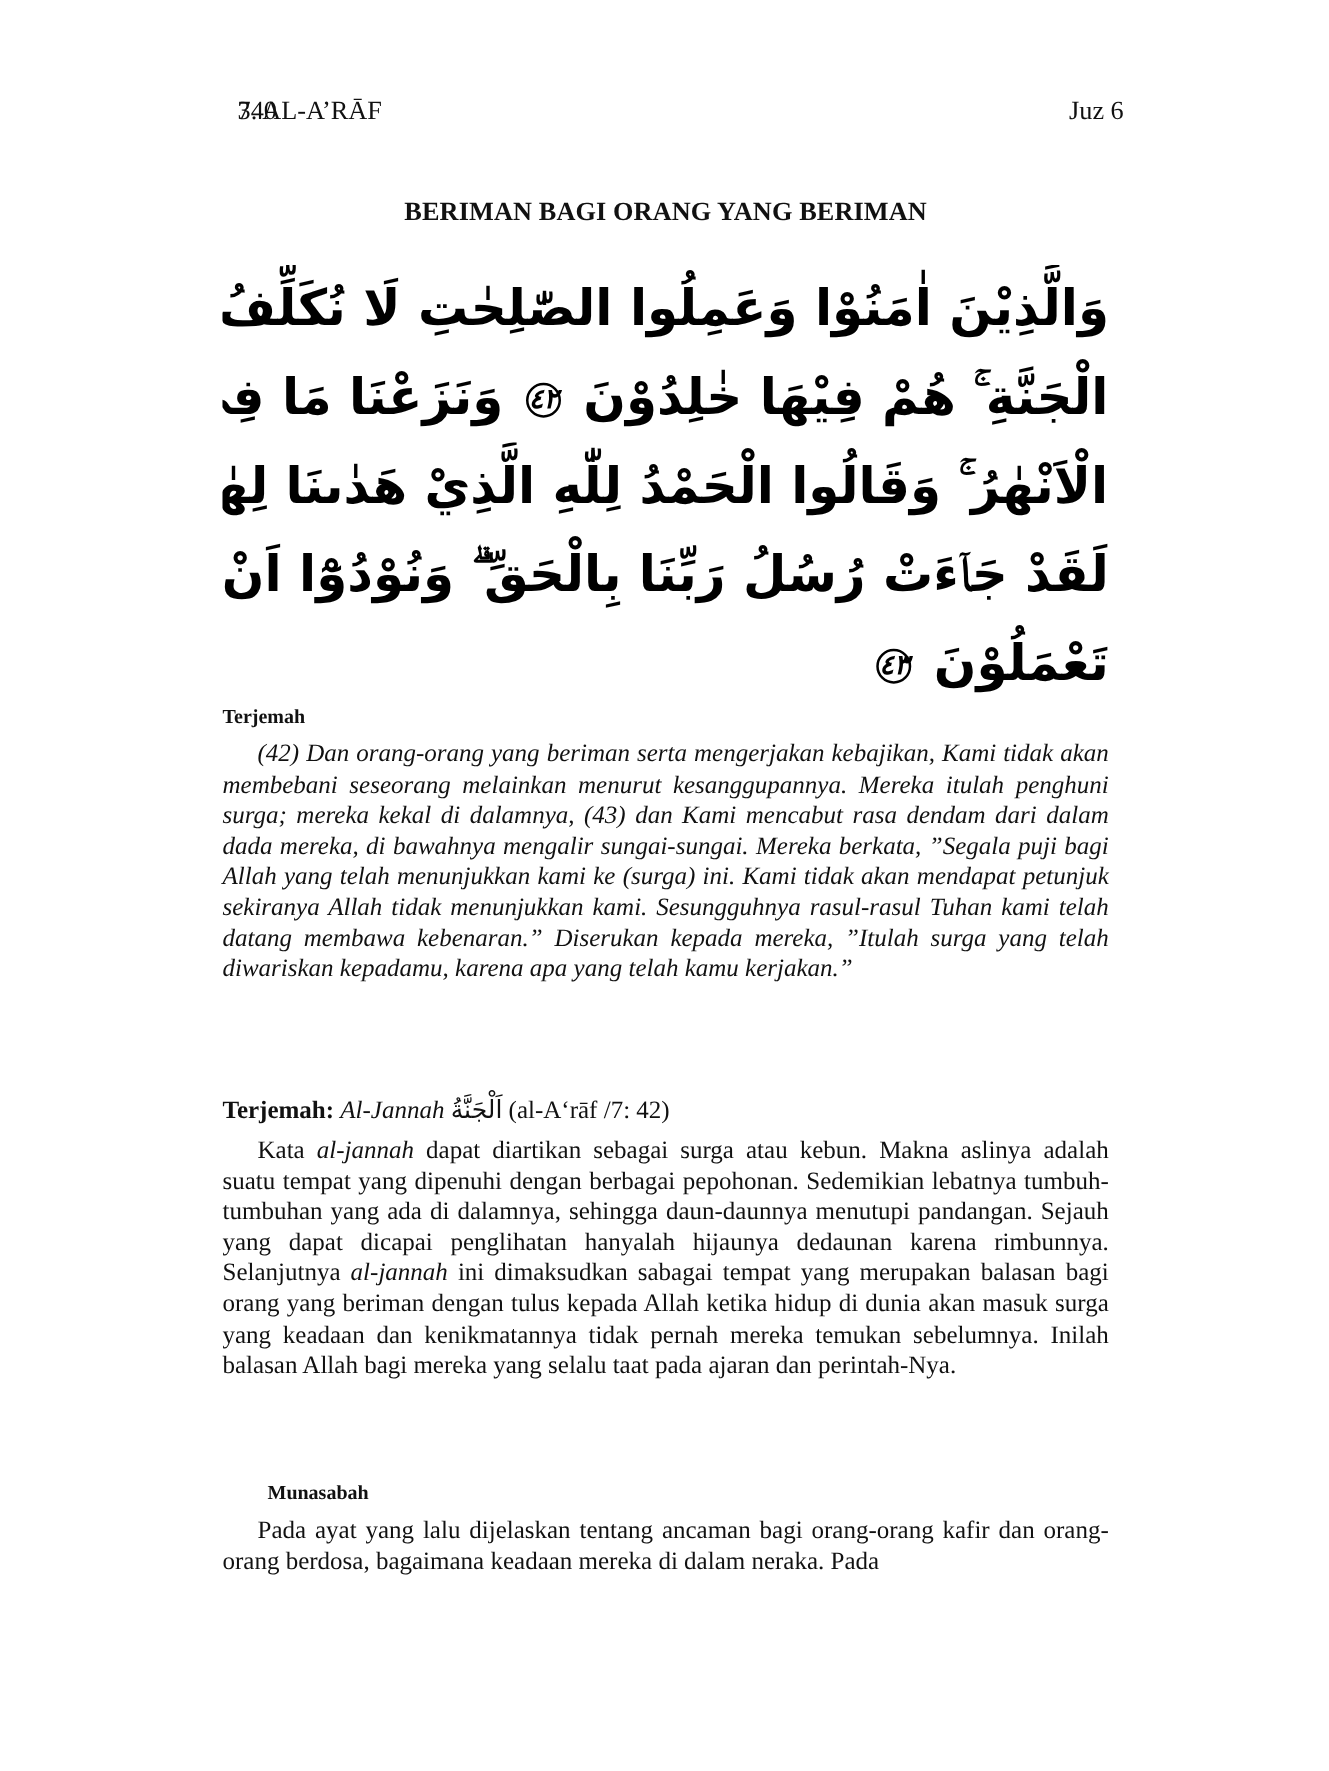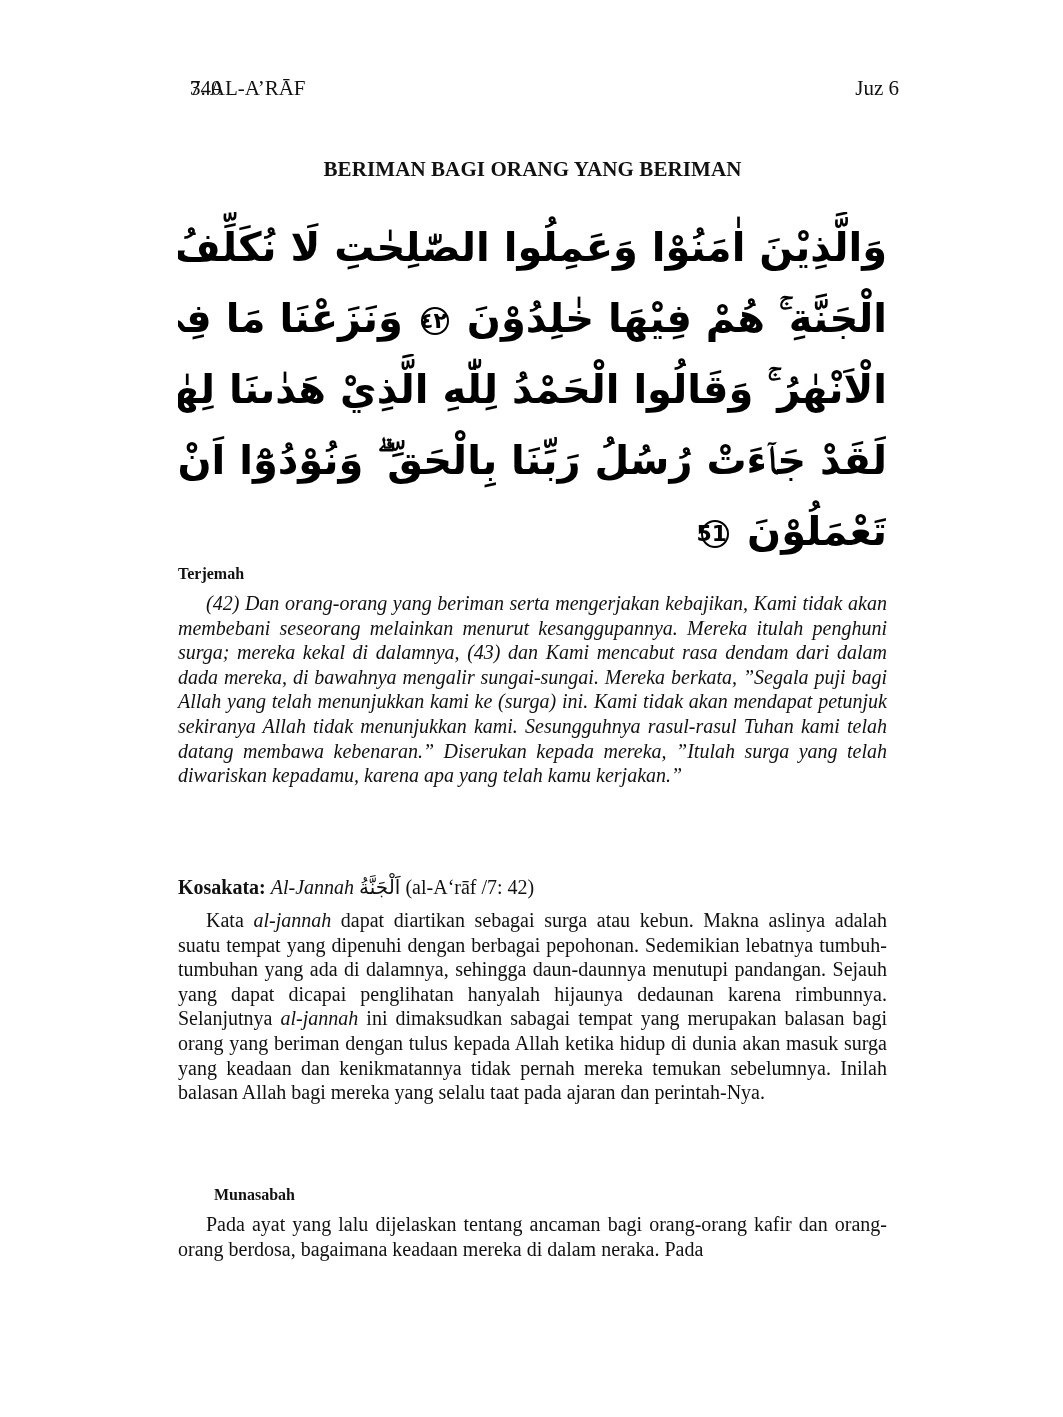--- a/index.html
+++ b/index.html
@@ -72,20 +72,21 @@
       font-size: 22px;
       display: inline-block;
       border: 2px solid #000;
       border-radius: 50%;
       width: 24px;
       height: 24px;
       line-height: 24px;
       text-align: center;
       vertical-align: middle;
       margin: 17px 4px;
+      font-style: italic;
     }
 
     .heading {
       position: absolute;
       left: 0;
       font-weight: bold;
       font-size: 16px;
     }
     .para {
       position: absolute;
@@ -121,28 +122,28 @@
     <span class="rh-right">Juz 6</span>
   </div>
 
   <div class="section-title">BERIMAN BAGI ORANG YANG BERIMAN</div>
 
   <div class="arabic-block">
     <span class="arabic-line">وَالَّذِيْنَ اٰمَنُوْا وَعَمِلُوا الصّٰلِحٰتِ لَا نُكَلِّفُ نَفْسًا اِلَّا وُسْعَهَآ اُولٰۤىِٕكَ اَصْحٰبُ</span>
     <span class="arabic-line"><span>الْجَنَّةِ ۚ هُمْ فِيْهَا خٰلِدُوْنَ</span> <span class="ayah-marker">٤٢</span> <span>وَنَزَعْنَا مَا فِيْ صُدُوْرِهِمْ مِّنْ غِلٍّ تَجْرِيْ مِنْ تَحْتِهِمُ</span></span>
     <span class="arabic-line">الْاَنْهٰرُ ۚ وَقَالُوا الْحَمْدُ لِلّٰهِ الَّذِيْ هَدٰىنَا لِهٰذَا ۗ وَمَا كُنَّا لِنَهْتَدِيَ لَوْلَآ اَنْ هَدٰىنَا اللّٰهُ ۚ</span>
     <span class="arabic-line">لَقَدْ جَاۤءَتْ رُسُلُ رَبِّنَا بِالْحَقِّ ۗ وَنُوْدُوْٓا اَنْ تِلْكُمُ الْجَنَّةُ اُوْرِثْتُمُوْهَا بِمَا كُنْتُمْ</span>
-    <span class="arabic-line last"><span>تَعْمَلُوْنَ</span> <span class="ayah-marker">51</span></span>
+    <span class="arabic-line last"><span>تَعْمَلُوْنَ</span> <span class="ayah-marker">٤٣</span></span>
   </div>
 
   <div class="heading" style="top:565px;">Terjemah</div>
   <p class="para italic" style="top:591px;"><span class="indent"></span><span>(42) Dan orang-orang yang beriman serta mengerjakan kebajikan, Kami tidak akan membebani seseorang melainkan menurut kesanggupannya. Mereka itulah penghuni surga; mereka kekal di dalamnya, (43) dan Kami mencabut rasa dendam dari dalam dada mereka, di bawahnya mengalir sungai-sungai. Mereka berkata, ”Segala puji bagi Allah yang telah menunjukkan kami ke (surga) ini. Kami tidak akan mendapat petunjuk sekiranya Allah tidak menunjukkan kami. Sesungguhnya rasul-rasul Tuhan kami telah datang membawa kebenaran.” Diserukan kepada mereka, ”Itulah surga yang telah diwariskan kepadamu, karena apa yang telah kamu kerjakan.”</span></p>
 
   <div class="kosakata">
-    <span class="k-label">Kosakata:</span>
+    <span class="k-label">Terjemah:</span>
     <span class="k-term">Al-Jannah</span>
     <span class="k-arabic">اَلْجَنَّةُ</span>
     <span>(al-A‘rāf /7: 42)</span>
   </div>
   <p class="para" style="top:908px;"><span class="indent"></span><span>Kata </span><i>al-jannah</i><span> dapat diartikan sebagai surga atau kebun. Makna aslinya adalah suatu tempat yang dipenuhi dengan berbagai pepohonan. Sedemikian lebatnya tumbuh-tumbuhan yang ada di dalamnya, sehingga daun-daunnya menutupi pandangan. Sejauh yang dapat dicapai penglihatan hanyalah hijaunya dedaunan karena rimbunnya. Selanjutnya </span><i>al-jannah</i><span> ini dimaksudkan sabagai tempat yang merupakan balasan bagi orang yang beriman dengan tulus kepada Allah ketika hidup di dunia akan masuk surga yang keadaan dan kenikmatannya tidak pernah mereka temukan sebelumnya. Inilah balasan Allah bagi mereka yang selalu taat pada ajaran dan perintah-Nya.</span></p>
 
   <div class="heading" style="top:1186px;margin-left:36px;">Munasabah</div>
   <p class="para" style="top:1212px;"><span class="indent"></span><span>Pada ayat yang lalu dijelaskan tentang ancaman bagi orang-orang kafir dan orang-orang berdosa, bagaimana keadaan mereka di dalam neraka. Pada</span></p>
 
 </div>

